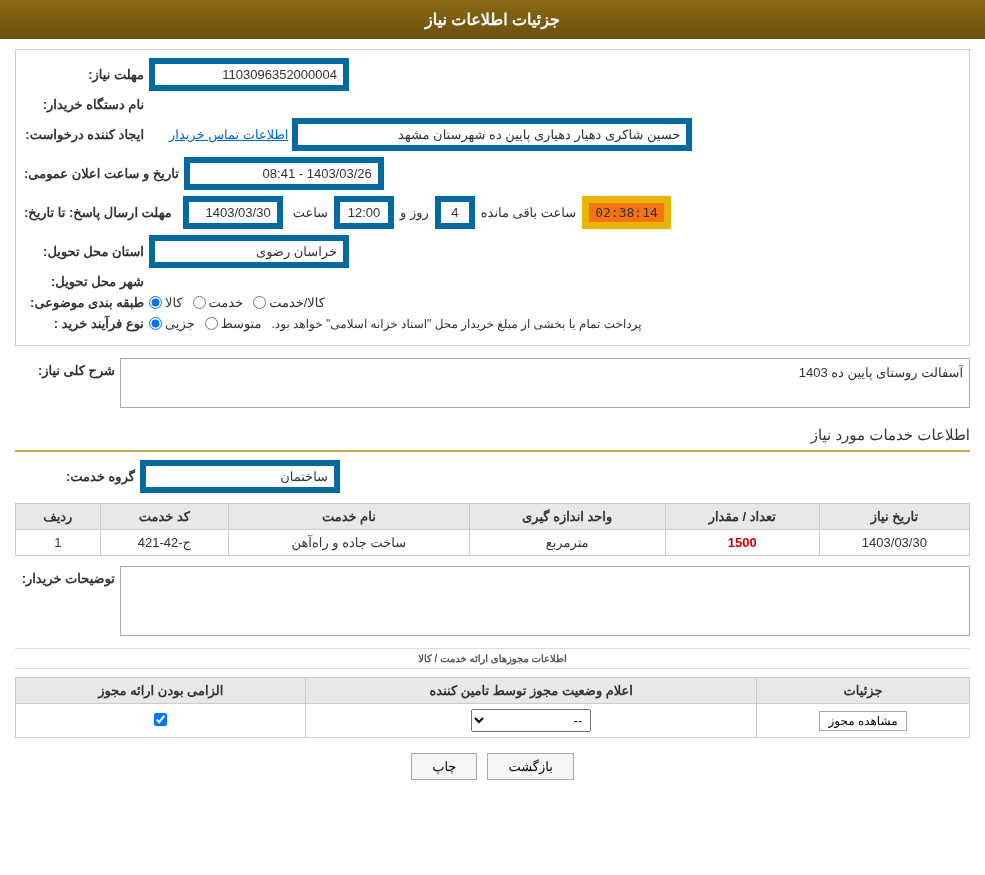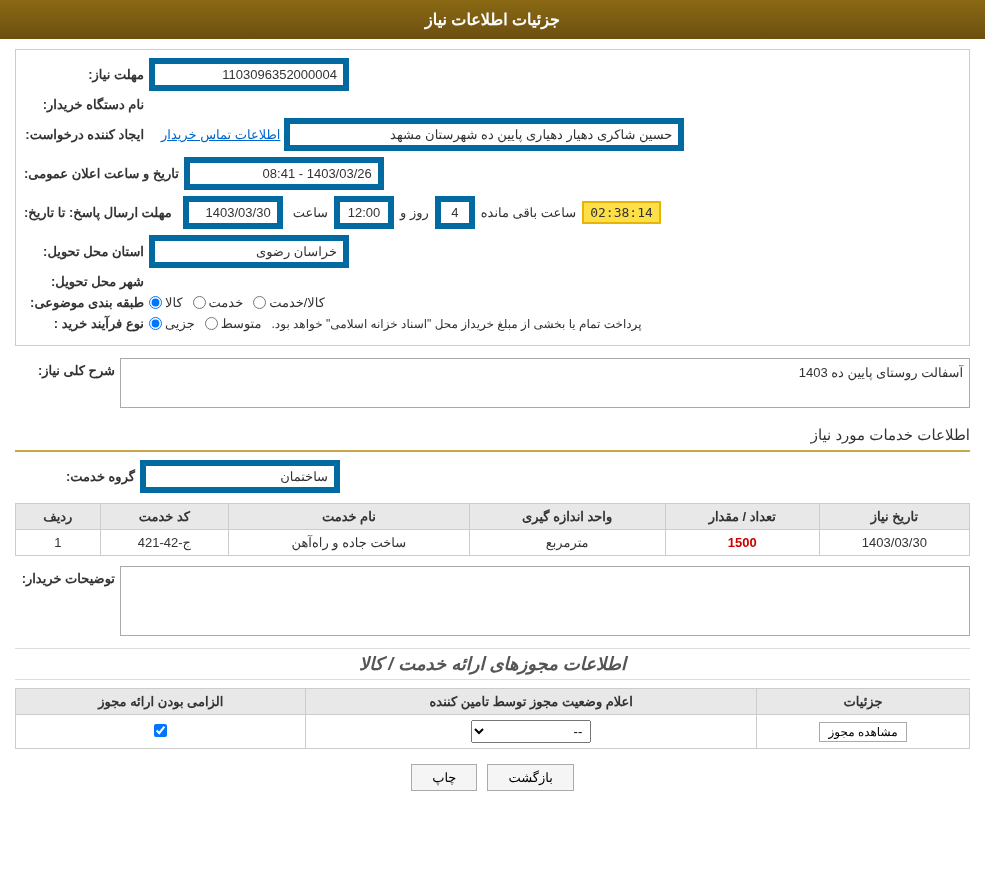--- a/index.html
+++ b/index.html
@@ -112,36 +112,35 @@
       font-size: 13px;
       direction: rtl;
     }
     .countdown-row {
       display: flex;
       align-items: center;
       gap: 6px;
       justify-content: flex-end;
     }
     .countdown-box {
-      border: 2px solid #eab308;
+      border: 7px solid #eab308;
       padding: 2px 6px;
-      background: #fde047;
+      background: #f97316;
       font-family: monospace;
       font-size: 13px;
     }
     .separator-title {
       text-align: center;
-      font-size: 18px;
+      font-size: 10px;
       font-weight: bold;
       color: #555;
       margin: 2px 0 8px 0;
       padding: 4px;
       border-top: 1px solid #ddd;
       border-bottom: 1px solid #ddd;
-      font-style: italic;
     }
     .btn {
       padding: 5px 20px;
       font-size: 13px;
       border: 1px solid #aaa;
       cursor: pointer;
       font-family: Tahoma, Arial, sans-serif;
     }
     .btn-print {
       background: #f5f5f5;
@@ -195,21 +194,21 @@
         <span class="form-value">1103096352000004</span>
         <span class="form-label">مهلت نیاز:</span>
       </div>
 
       <div class="form-row">
         <span class="form-label">نام دستگاه خریدار:</span>
       </div>
 
       <div class="form-row">
         <span class="form-value form-value-wide">حسین شاکری دهیار  دهیاری پایین ده  شهرستان مشهد</span>
-        <span class="link-blue" style="margin-left:12px; margin-right:4px;">اطلاعات تماس خریدار</span>
+        <span class="link-blue" style="margin-left:20px; margin-right:4px;">اطلاعات تماس خریدار</span>
         <span class="form-label">ایجاد کننده درخواست:</span>
       </div>
 
       <div class="form-row">
         <span class="form-value">1403/03/26 - 08:41</span>
         <span class="form-label">تاریخ و ساعت اعلان عمومی:</span>
       </div>
 
       <div class="form-row countdown-row">
         <span class="countdown-box">02:38:14</span>

